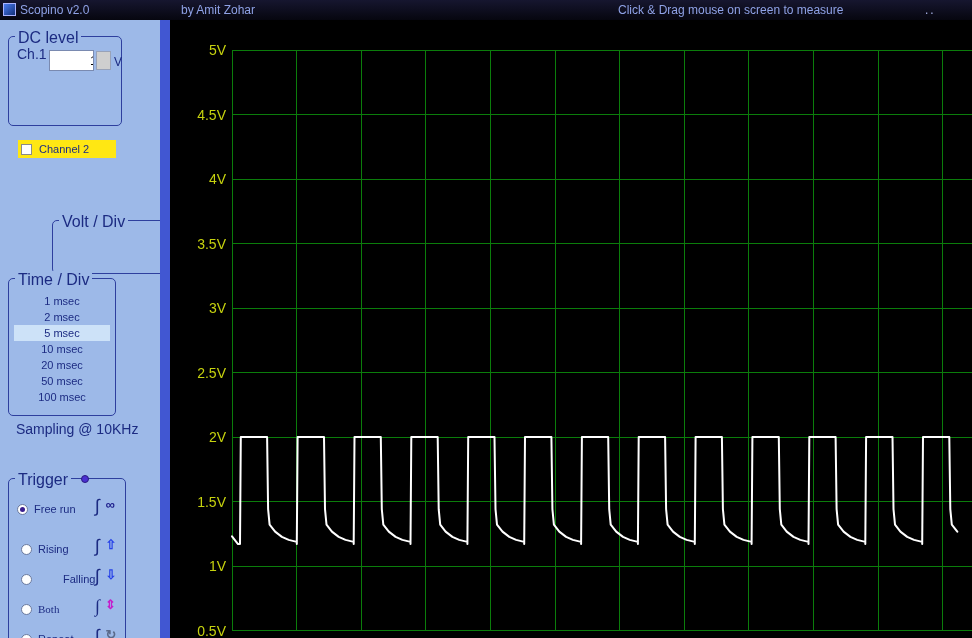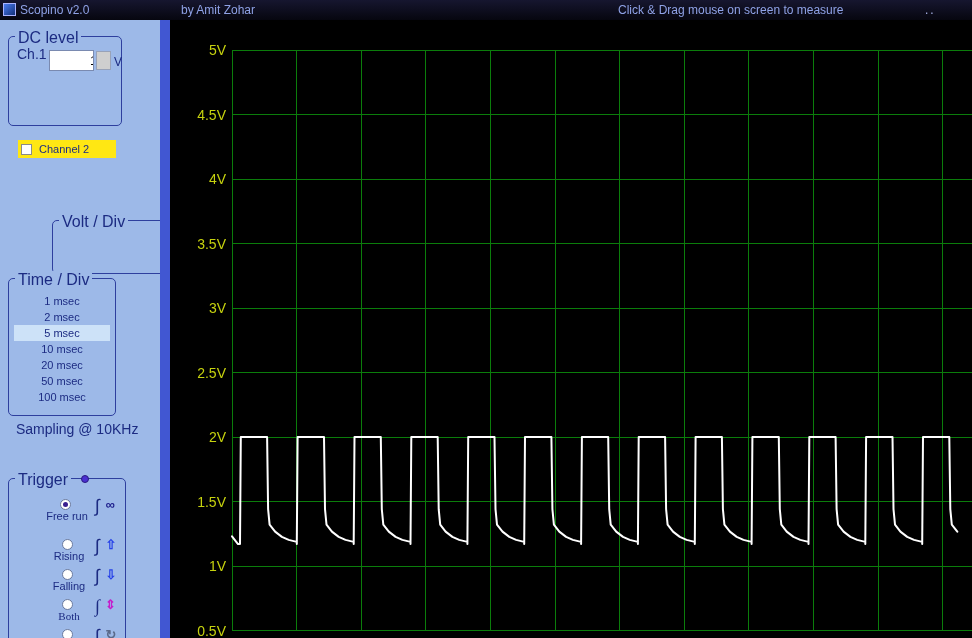--- a/index.html
+++ b/index.html
@@ -47,21 +47,21 @@
   .volt-list { position:absolute; left:0; right:0; top:10px; }
   .volt-list .opt { padding-left:16px; }
   .time-list { position:absolute; left:0; right:0; top:14px; }
   .time-list .opt { text-align:center; }
 
   .sampling { position:absolute; left:16px; top:401px; font-size:14px; }
 
   .gb-trigger { left:8px; top:458px; width:118px; height:200px; }
   .trig-dot { position:absolute; top:-4px; left:72px; width:8px; height:8px;
     border-radius:50%; background:#4a2fd0; border:1px solid #2a1a80; }
-  .trig-row { position:absolute; left:6px; right:12px; height:20px; display:flex; align-items:center;flex-direction:column; }
+  .trig-row { position:absolute; left:6px; right:12px; height:20px; display:flex; align-items:center; }
   .radio { width:11px; height:11px; border-radius:50%; background:#fff;
     border:1px solid #6b7a9e; position:relative; flex:none; margin-left:2px; }
   .trig-row.selected .radio::after { content:""; position:absolute; left:2px; top:2px;
     width:5px; height:5px; border-radius:50%; background: var(--radio-dot, #3a1f8f); }
   .trig-label { font-size:11px; margin-left:6px; color:var(--navy, #1c2b82); }
   .trig-icon { position:absolute; left:80px; top:-3px; white-space:nowrap; }
   .integral { font-size:18px; color:var(--navy, #1c2b82); }
   .suffix { font-size:13px; font-weight:bold; position:relative; top:-3px; margin-left:1px; }
 
   
@@ -130,21 +130,21 @@
 
     <div class="trig-row" style="top:60px; left:10px;">
       <span class="radio"></span>
       <span class="trig-label">Rising</span>
       <span class="trig-icon" style="left:76px;">
         <span class="integral">∫</span>
         <span class="suffix" style="color: rgb(39, 66, 232);">⇧</span>
       </span>
     </div>
 
-    <div class="trig-row" style="top:90px; left:10px;">
+    <div class="trig-row" style="top:90px; left:10px;gap:25px;">
       <span class="radio"></span>
       <span class="trig-label">Falling</span>
       <span class="trig-icon" style="left:76px;">
         <span class="integral">∫</span>
         <span class="suffix" style="color: rgb(39, 66, 232);">⇩</span>
       </span>
     </div>
 
     <div class="trig-row" style="top:120px; left:10px;font-family:Liberation Serif, serif;">
       <span class="radio"></span>

